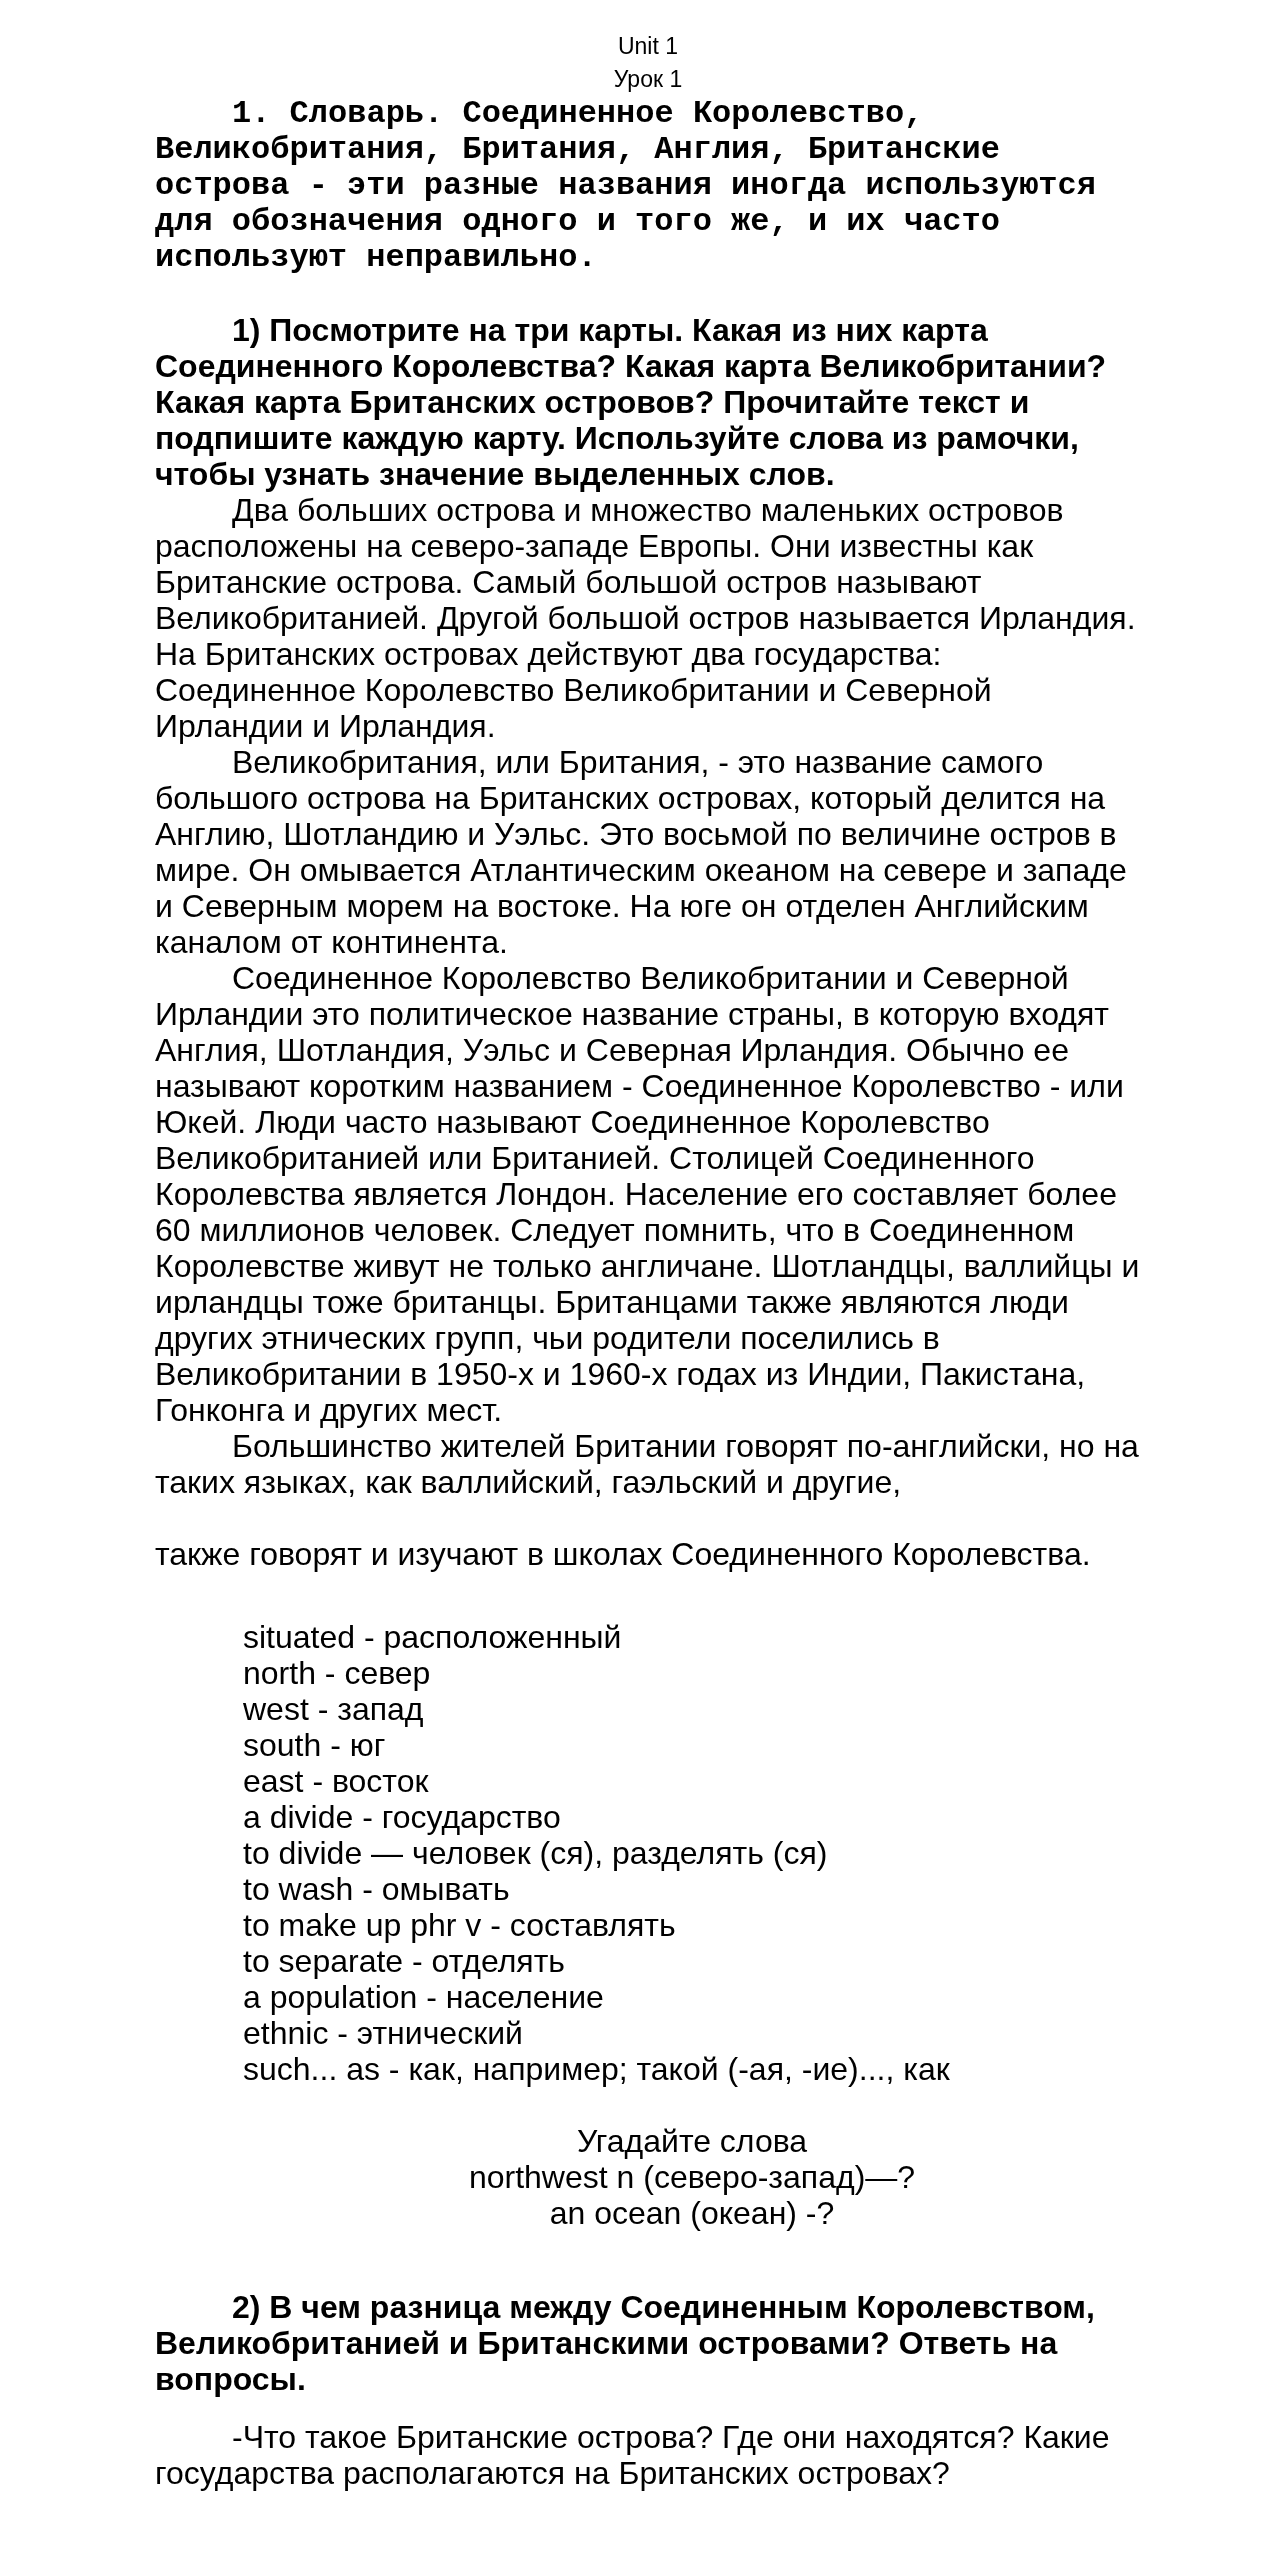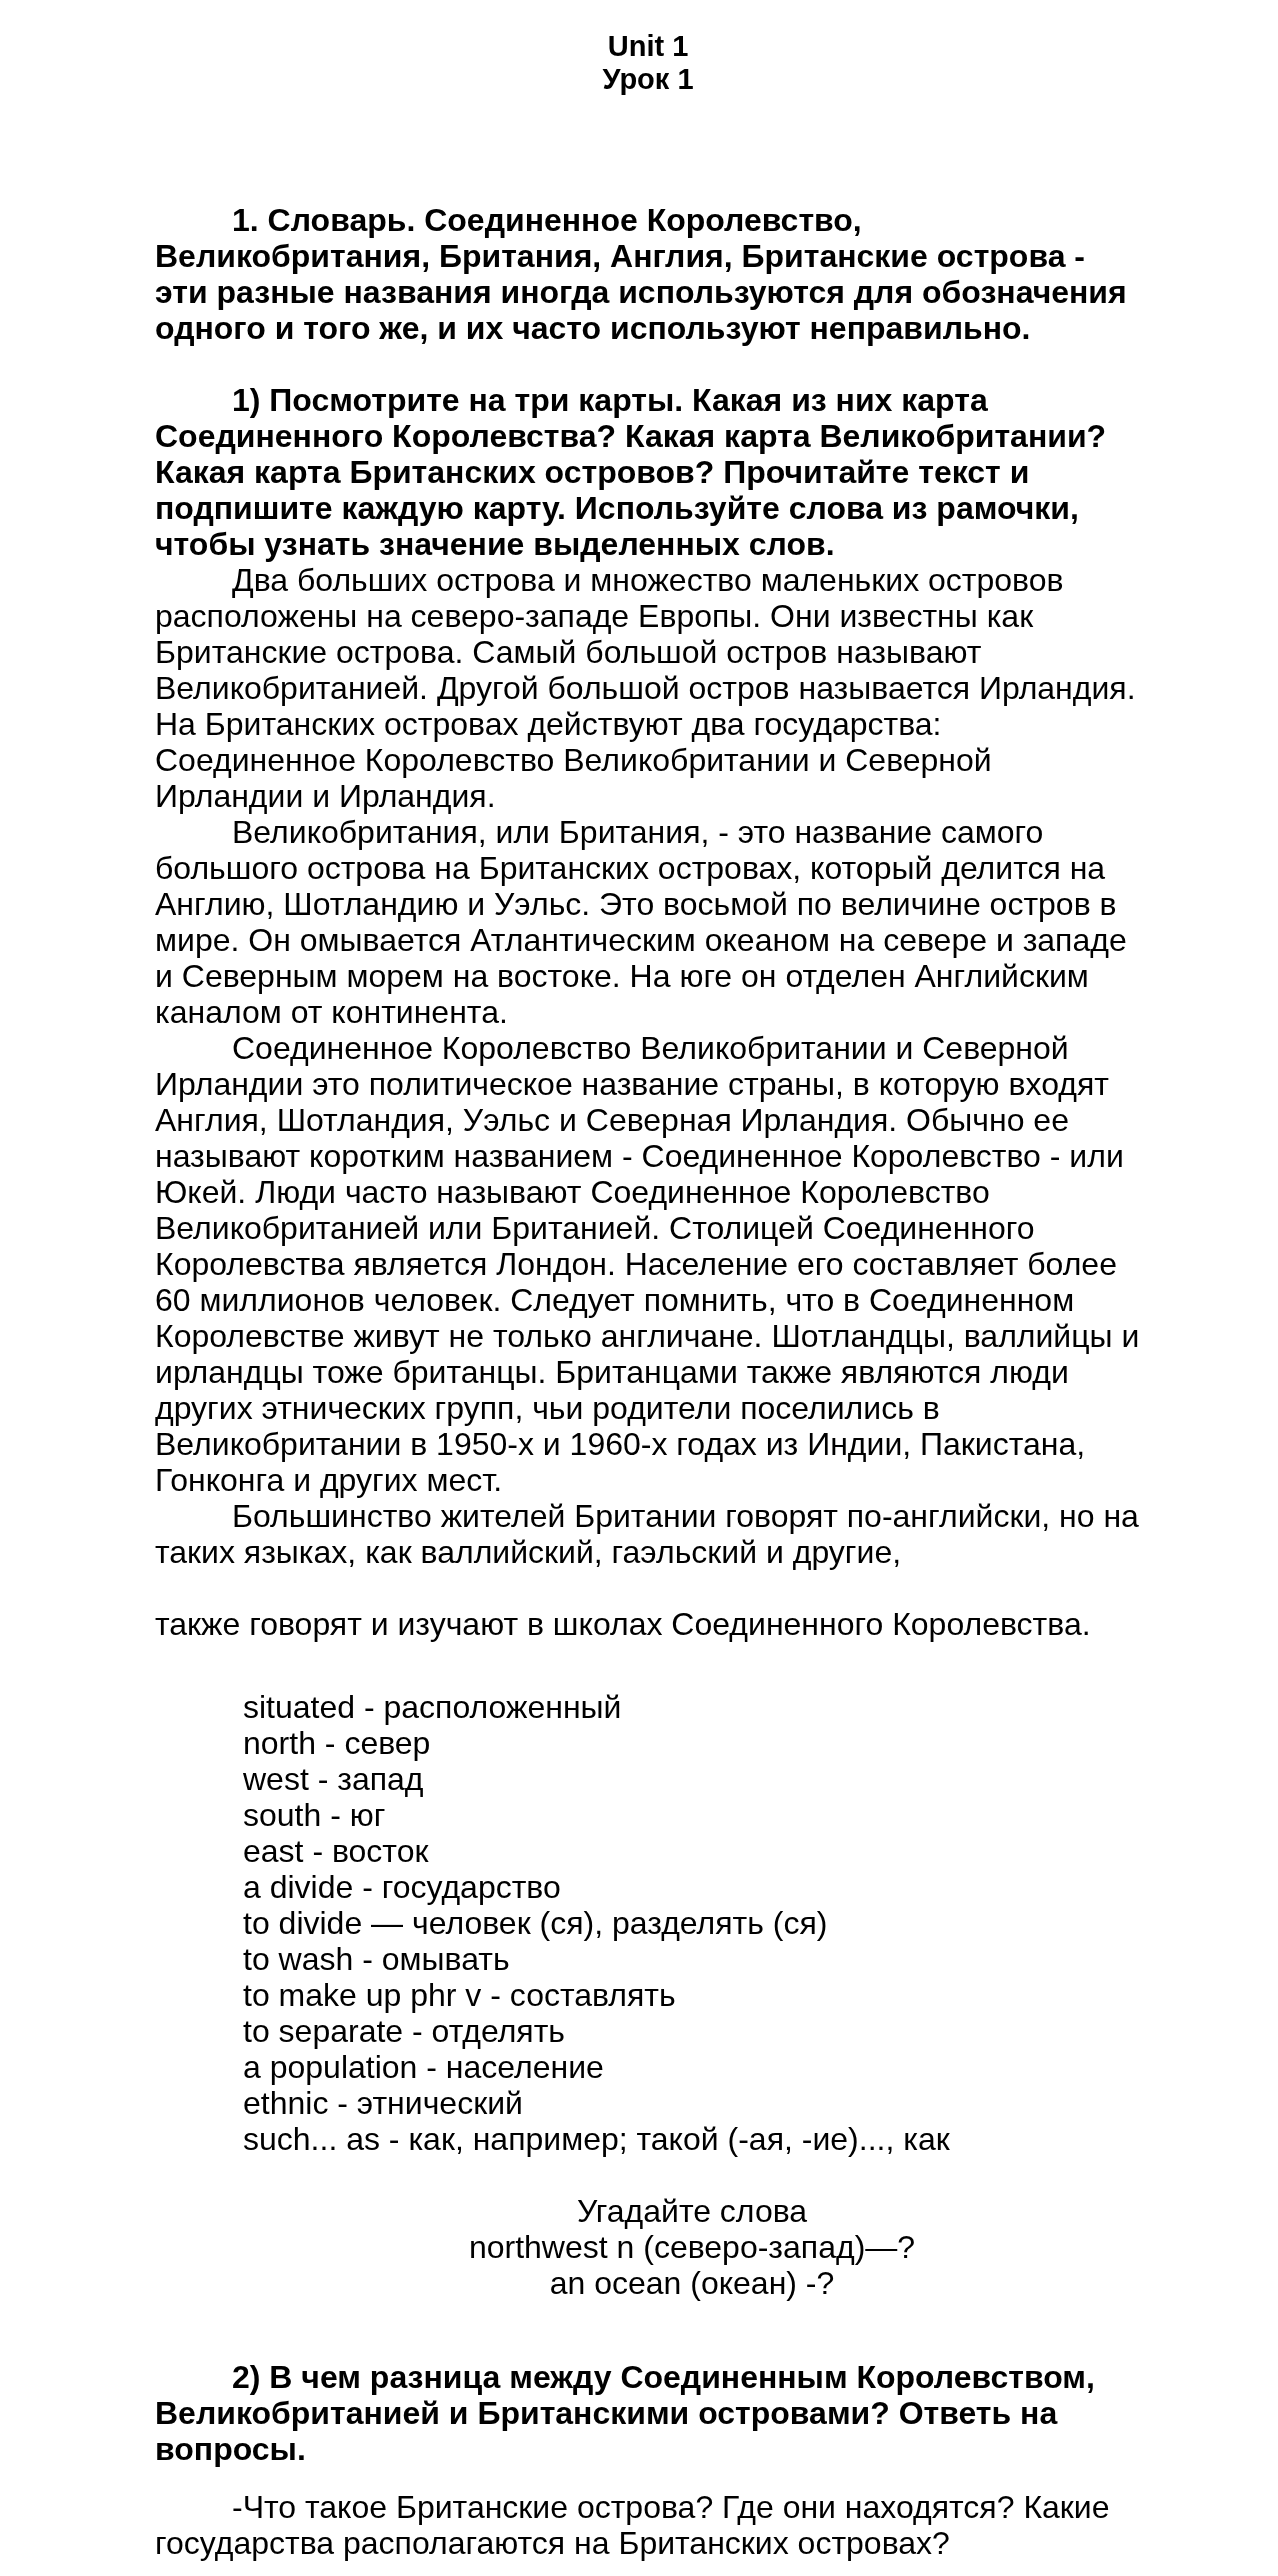--- a/index.html
+++ b/index.html
@@ -9,25 +9,25 @@
     background:#ffffff;
     color:#000000;
     font-family:"Liberation Sans","DejaVu Sans",sans-serif;
     font-size:32px;
     line-height:36px;
     box-sizing:border-box;
     padding:30px 137px 26px 155px;
     font-stretch:condensed;
   }
   .title-block{text-align:center;}
-  .title-line{font-weight:700;font-size:29px;line-height:33px;margin:0;}
+  .title-line{font-weight:400;font-size:23px;line-height:33px;margin:0;}
   .para{margin:0;text-indent:77px;}
   .bold{font-weight:700;}
   .noindent{text-indent:0;}
-  .intro{margin-top:106px;}
+  .intro{font-family:Liberation Mono, monospace;}
   .mt-line{margin-top:36px;}
   .mt-half{margin-top:21.6px;}
   .mt-big{margin-top:58px;}
   .vocab-list{margin-top:47px;margin-left:88px;}
   .vocab-item{margin:0;}
   .guess-block{margin-top:36px;margin-left:88px;text-align:center;}
   .guess-item{margin:0;}
 </style>
 </head>
 <body>

